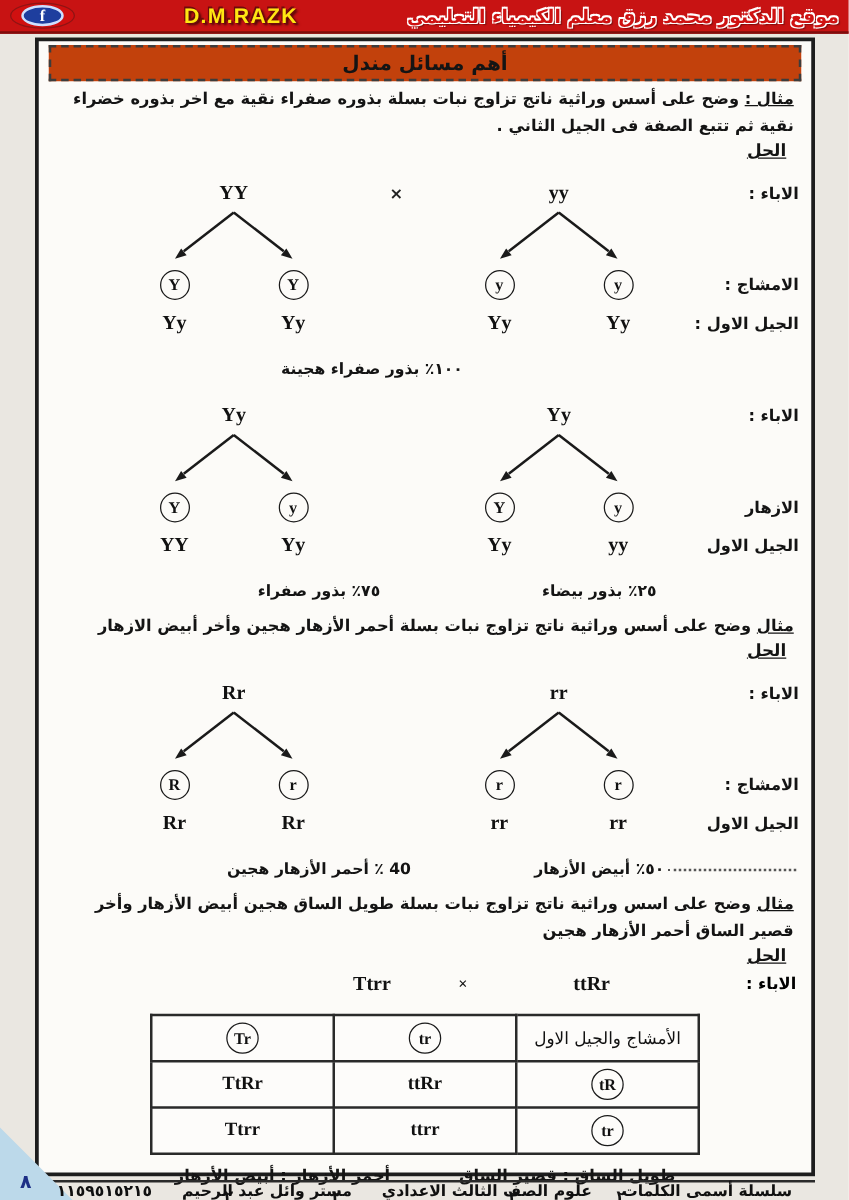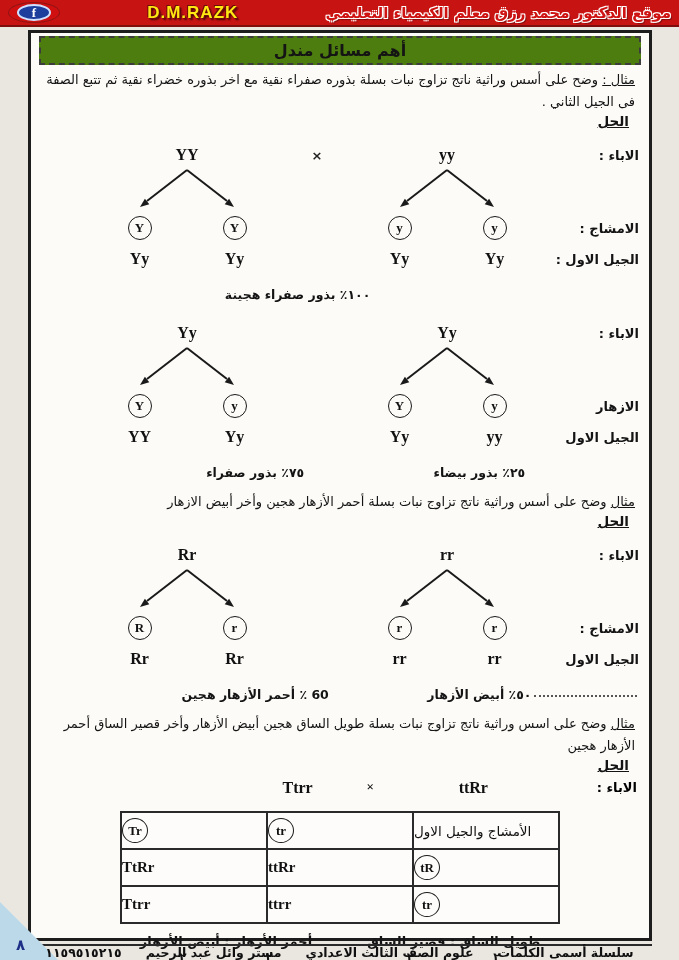--- a/index.html
+++ b/index.html
@@ -18,24 +18,24 @@
         border: 1px solid #8f1414; display: flex; align-items: center; justify-content: center; }
   .fb-inner { width: 34px; height: 17px; background: #1e3e9e; border-radius: 50%;
         border: 2px solid #cfe0ff; color: #fff; font-family: "Liberation Serif", serif; font-weight: bold;
         font-size: 13px; display: flex; align-items: center; justify-content: center; line-height: 1; }
 
   
   .frame { position: absolute; top: 30px; left: 28px; width: 624px; height: 911px;
            background: #fcfbf8; border: 3px solid #1d1d1d; padding: 0 6px; }
   .dbl-line { position: absolute; left: 28px; right: 27px; bottom: 14px; height: 2px; background: #2a2a2a; }
 
-  .title-box { margin: 3px 2px 0; background: #4d7c0f; border: 2px dashed #3c3c3c;
+  .title-box { margin: 3px 2px 0; background: #c2410c; border: 2px dashed #3c3c3c;
                text-align: center; font-size: 16px; font-weight: bold; padding: 3px 0; color: #141414; }
 
-  .ex { font-size: 13px; font-weight: normal; line-height: 1.7; text-align: right;
+  .ex { font-size: 13px; font-weight: bold; line-height: 1.7; text-align: right;
         margin: 4px 8px 0 4px; color: #141414; }
   .u { text-decoration: underline; }
   .sol { display: block; font-size: 13.5px; font-weight: bold; text-decoration: underline;
          text-align: right; margin: 0 14px 0 0; height: 18px; color: #141414; }
 
   
   .cross { display: flex; direction: ltr; margin-top: 12px; }
   .cbody { width: 450px; margin-left: 55px; }
   .g5 { display: grid; grid-template-columns: 95px 95px 70px 95px 95px; }
   .prow { height: 24px; }
@@ -65,21 +65,21 @@
   .dots { position: absolute; left: 82%; right: 1%; bottom: 12px; border-bottom: 2px dotted #555; }
 
   
   .cross4 { position: relative; height: 26px; margin-top: 2px; font-weight: bold; }
   .c4-item { position: absolute; transform: translateX(-50%); font-family: "Liberation Serif", "DejaVu Serif", serif;
              font-weight: bold; font-size: 16px; color: #111; top: 2px; }
   .c4-lbl { position: absolute; right: 6px; top: 3px; font-size: 13px; font-weight: bold; }
 
   
   .punnett { width: 440px; margin: 8px auto 0; border-collapse: collapse; direction: ltr; }
-  .punnett td { border: 2.5px solid #2a2a2a; height: 37px; text-align: left;
+  .punnett td { border: 2.5px solid #2a2a2a; height: 37px; text-align: center;
                 font-family: "Liberation Serif", "DejaVu Serif", serif; font-weight: bold; font-size: 15px;
                 color: #111; background: #fdfcfa; width: 33.3%; }
   .punnett .arhead { font-family: "DejaVu Sans", sans-serif; font-size: 13.5px; font-weight: normal; }
   .punnett .circle { width: auto; min-width: 26px; height: 25px; padding: 0 5px; border-radius: 50%; }
 
   
   .ratios { display: flex; direction: rtl; justify-content: center; gap: 55px;
             margin-top: 10px; font-weight: bold; color: #141414; }
   .rgroup { text-align: center; }
   .rlabel { display: block; font-size: 13px; }
@@ -281,21 +281,21 @@
         </div>
       </div>
       <div class="labels">
         <div class="lh1">الاباء :</div>
         <div class="lh2"></div>
         <div class="lh3">الامشاج :</div>
         <div class="lh4">الجيل الاول</div>
       </div>
     </div>
     <div class="resrow">
-      <span class="res-l">60 ٪ أحمر الأزهار هجين</span>
+      <span class="res-l">40 ٪ أحمر الأزهار هجين</span>
       <span class="res-r">٥٠٪ أبيض الأزهار</span>
       <span class="dots"></span>
     </div>
 
     <p class="ex">
       <span class="u">مثال</span>
       <span>وضح على اسس وراثية ناتج تزاوج نبات بسلة طويل الساق هجين أبيض الأزهار وأخر قصير الساق أحمر الأزهار هجين</span>
     </p>
     <span class="sol">الحل</span>
 

